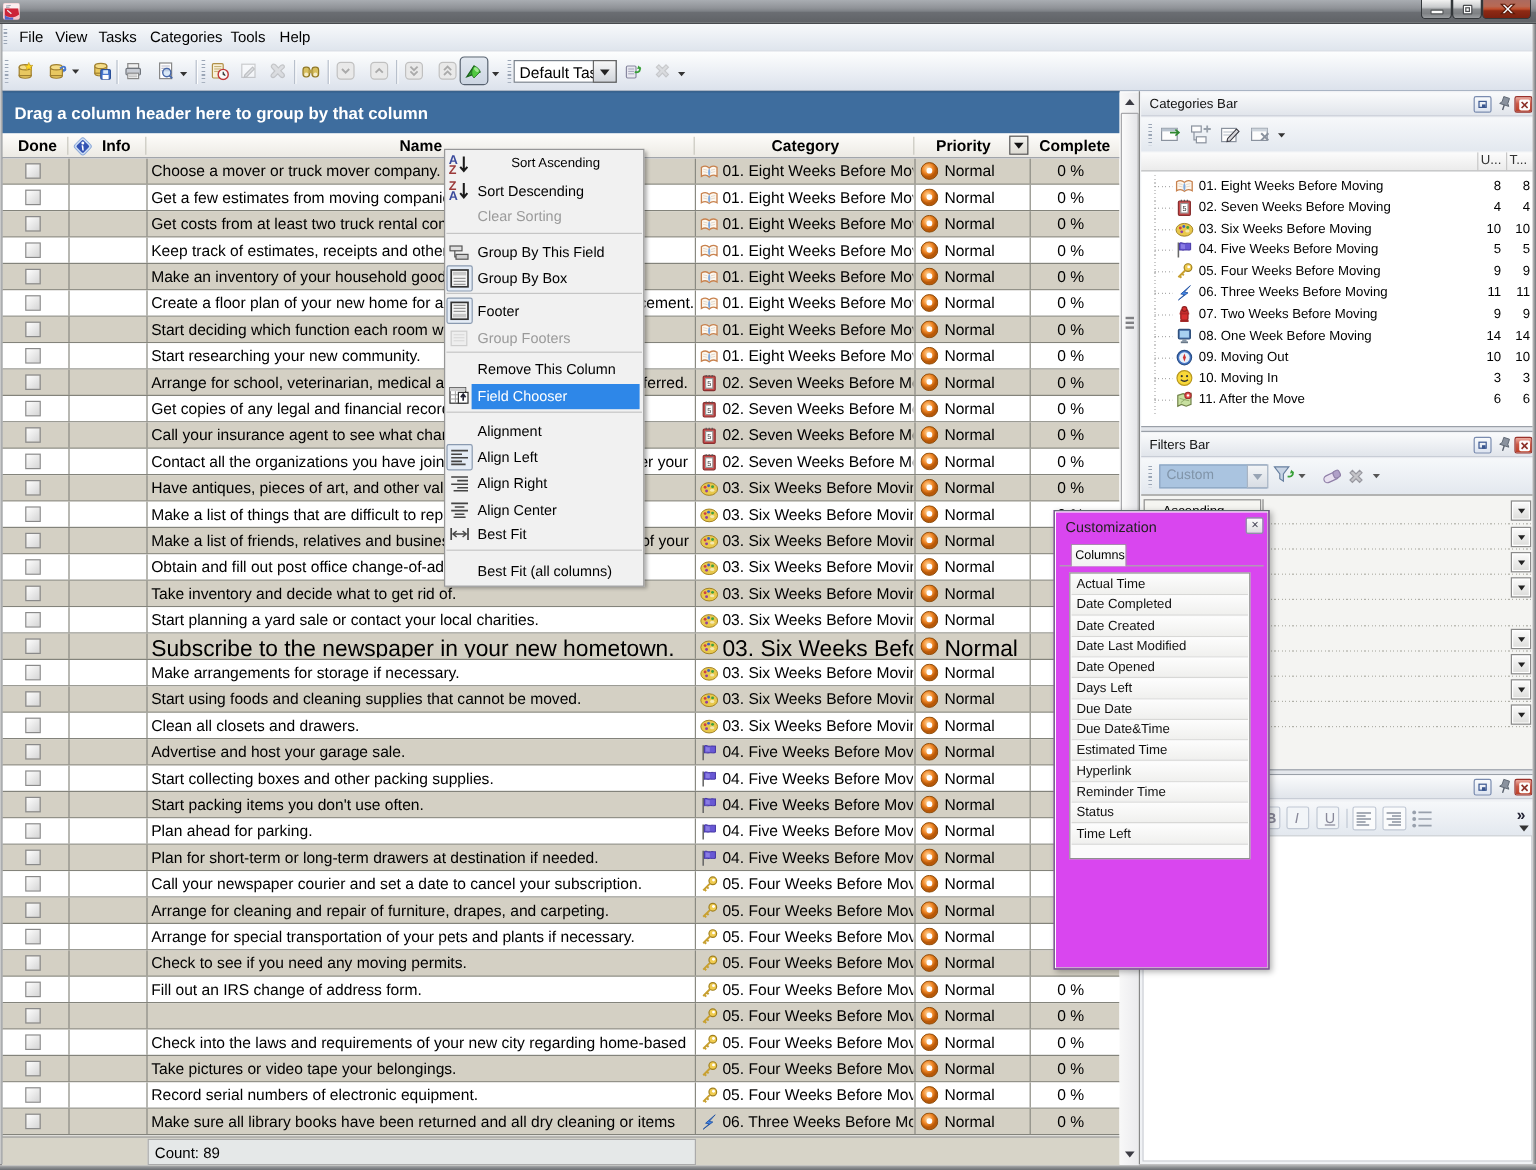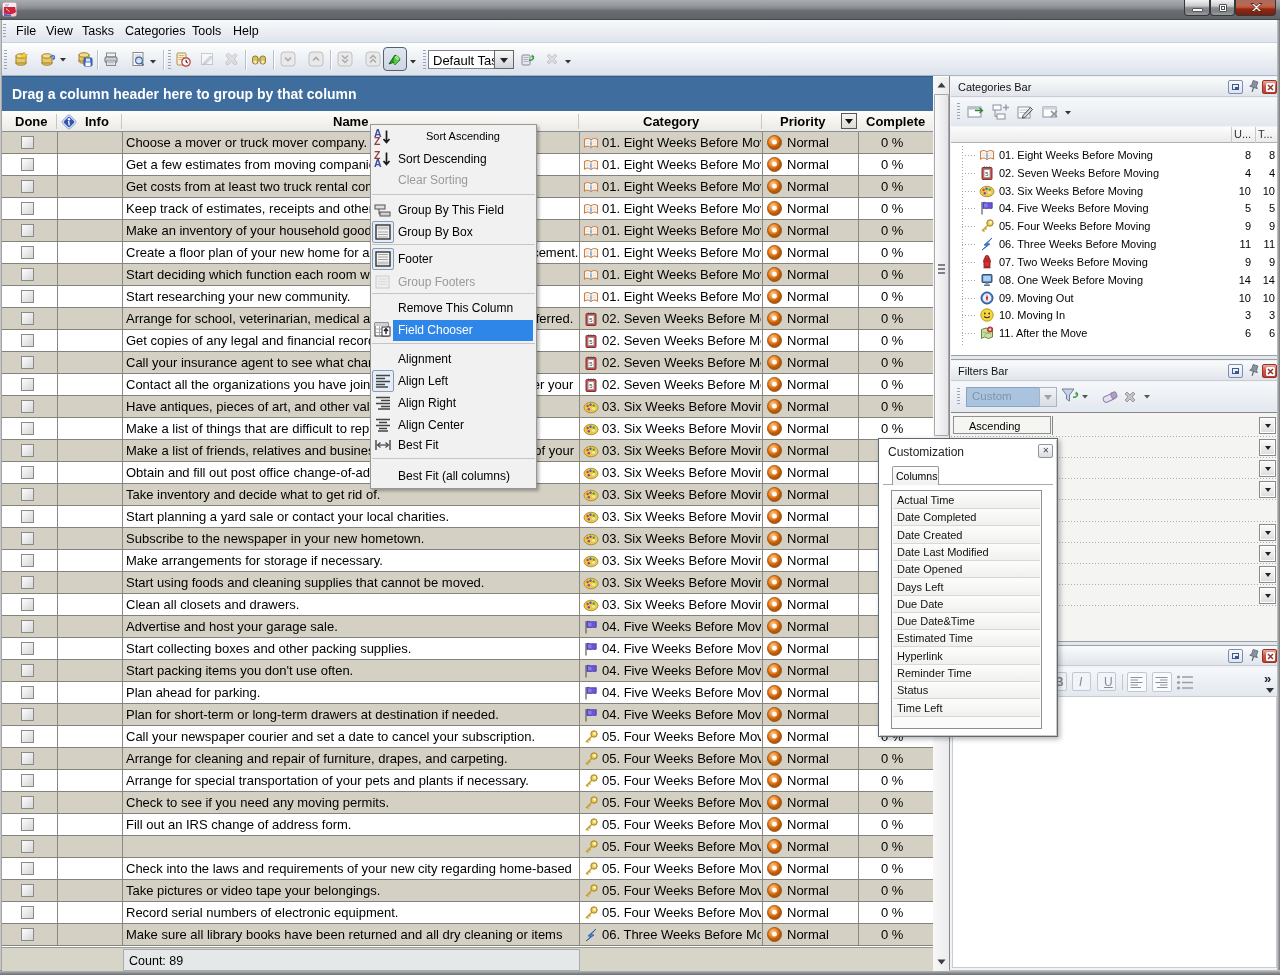--- a/index.html
+++ b/index.html
@@ -817,21 +817,21 @@
                 <stop offset="100%" stop-color="#b85808"></stop>
               </radialGradient>
             </defs>
             <circle cx="7.5" cy="7.5" r="7" fill="url(#ob)" stroke="#8a4a08" stroke-width="0.8"></circle>
             <circle cx="7.5" cy="7.2" r="2.4" fill="#fff"></circle>
           </svg>
         </div>
 <div class="abs" style="left:785px;top:3px;">Normal</div>
 <div class="abs" style="left:879px;top:3px;">0 %</div>
 </div>
-<div class="abs" style="left:0;top:396px;width:931px;height:22px;background:#d4d0c4;border-bottom:1px solid #83837b;font-size:13px;">
+<div class="abs" style="left:0;top:396px;width:931px;height:22px;background:#d4d0c4;border-bottom:1px solid #83837b;font-size:19px;">
 <div class="abs" style="left:54.5px;top:0;width:1px;height:21px;background:#8a8a82;"></div>
 <div class="abs" style="left:120.0px;top:0;width:1px;height:21px;background:#8a8a82;"></div>
 <div class="abs" style="left:577.0px;top:0;width:1px;height:21px;background:#8a8a82;"></div>
 <div class="abs" style="left:760.0px;top:0;width:1px;height:21px;background:#8a8a82;"></div>
 <div class="abs" style="left:855.5px;top:0;width:1px;height:21px;background:#8a8a82;"></div>
 <div class="abs" style="left:19px;top:4px;width:13px;height:13px;border:1px solid #8a8a8a;background:linear-gradient(135deg,#fefefe,#d5d5d5);"></div>
 <div class="abs" style="left:124px;top:3px;width:452px;height:17px;overflow:hidden;white-space:nowrap;">Subscribe to the newspaper in your new hometown.</div>
 <div class="abs" style="left:581px;top:3px;">
           <svg width="16" height="16" viewBox="0 0 16 16">
             <ellipse cx="8" cy="8.5" rx="7" ry="5.3" fill="#e8c84c" stroke="#a08020" stroke-width="0.8"></ellipse>
@@ -1929,21 +1929,21 @@
       <path d="M6.5 6.5 L3.5 9 L6.5 11.5 M11.5 6.5 L14.5 9 L11.5 11.5" stroke="#444" stroke-width="1.2" fill="none"></path>
     </svg>
   </div>
 <span class="abs" style="left:398px;top:438px;font-size:12px;color:#000;">Best Fit</span>
 <span class="abs" style="left:398px;top:469px;font-size:12px;color:#000;">Best Fit (all columns)</span>
 <div class="abs" style="left:372px;top:194px;width:163px;height:1px;background:#c5c5c5;"></div>
 <div class="abs" style="left:372px;top:244px;width:163px;height:1px;background:#c5c5c5;"></div>
 <div class="abs" style="left:372px;top:293px;width:163px;height:1px;background:#c5c5c5;"></div>
 <div class="abs" style="left:372px;top:343px;width:163px;height:1px;background:#c5c5c5;"></div>
 <div class="abs" style="left:372px;top:458px;width:163px;height:1px;background:#c5c5c5;"></div>
-<div class="abs" style="left:878px;top:438px;width:180px;height:299px;background:#ffffff;border:1px solid #5f6a73;box-shadow:inset 1px 1px 0 #fff, inset -1px -1px 0 #c8c8c8, 2px 2px 5px rgba(0,0,0,0.3);">
+<div class="abs" style="left:878px;top:425px;width:180px;height:383px;background:#d946ef;border:1px solid #5f6a73;box-shadow:inset 1px 1px 0 #fff, inset -1px -1px 0 #c8c8c8, 2px 2px 5px rgba(0,0,0,0.3);">
 <span class="abs" style="left:9px;top:6px;font-size:12px;color:#222;">Customization</span>
 <div class="abs" style="left:159px;top:5px;width:15px;height:14px;border:1px solid #8a96a4;border-radius:2px;background:linear-gradient(#fcfcfc,#dcdce0);">
       <span class="abs" style="left:3.5px;top:1px;font-size:8px;color:#445;">✕</span>
     </div>
 <div class="abs" style="left:4px;top:45px;width:170px;height:1px;background:#aaa;"></div>
 <div class="abs" style="left:13px;top:27px;width:47px;height:19px;border:1px solid #999;border-bottom:none;border-radius:2px 2px 0 0;background:linear-gradient(#fdfdfd,#f1f1f1);">
       <span class="abs" style="left:3px;top:3px;font-size:10.5px;">Columns</span>
     </div>
 <div class="abs" style="left:12px;top:51px;width:151px;height:239px;border:1px solid #8f8f8f;background:#fbfbfb;">
 <div class="abs" style="left:1px;top:1px;width:147px;height:17px;background:linear-gradient(#fdfdfd,#f0f0ee);border-bottom:1px solid #d8d8d6;">

